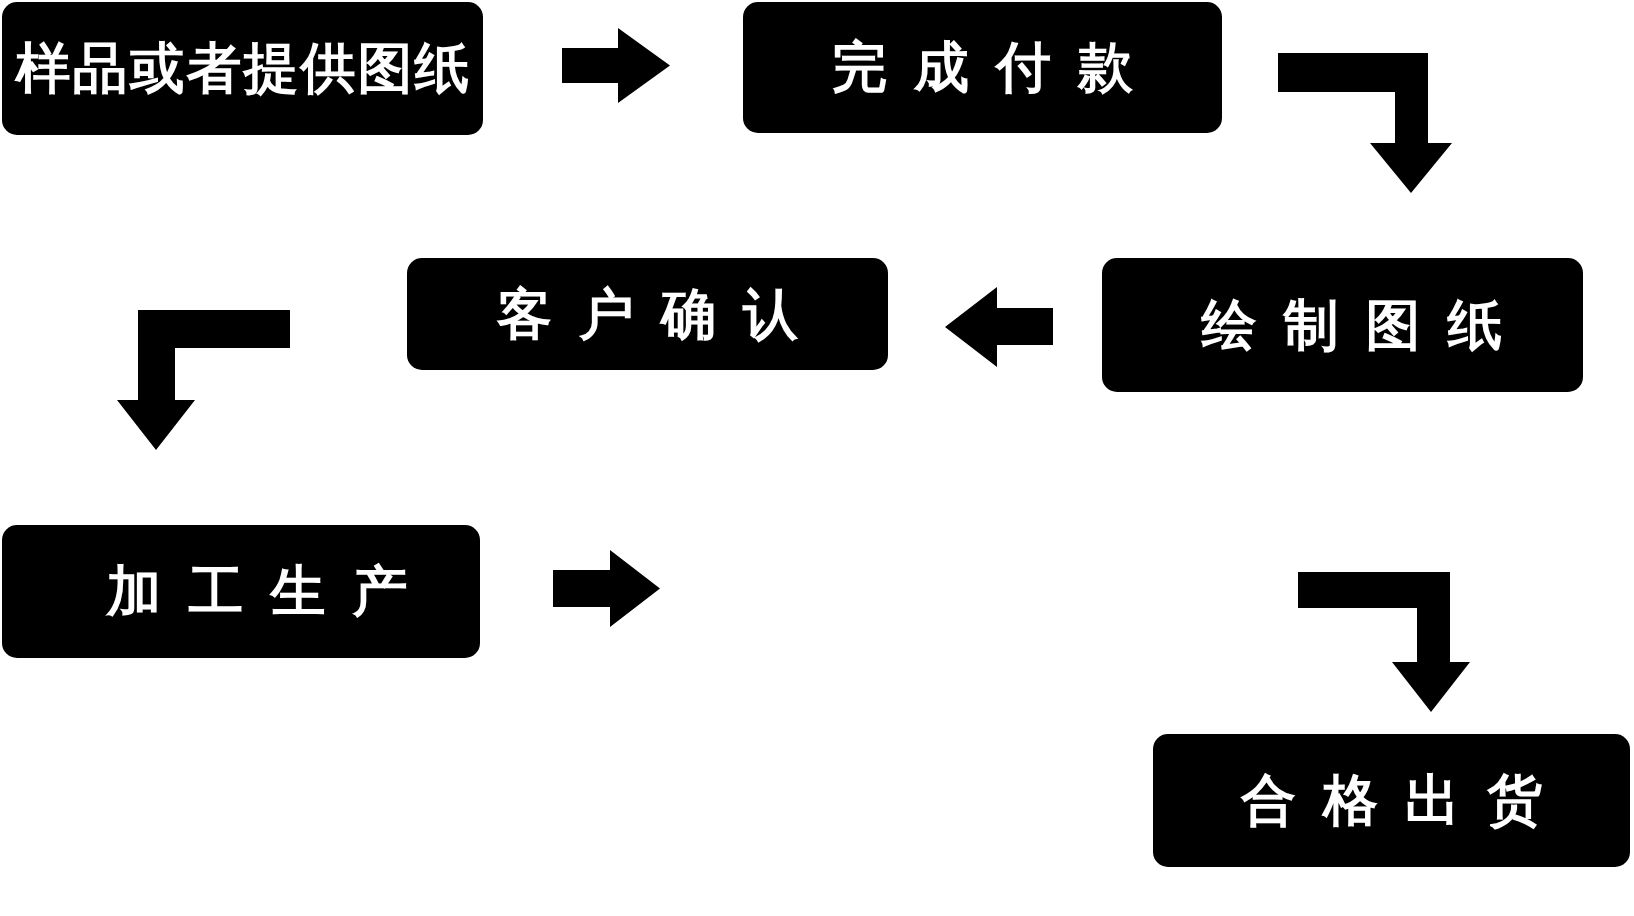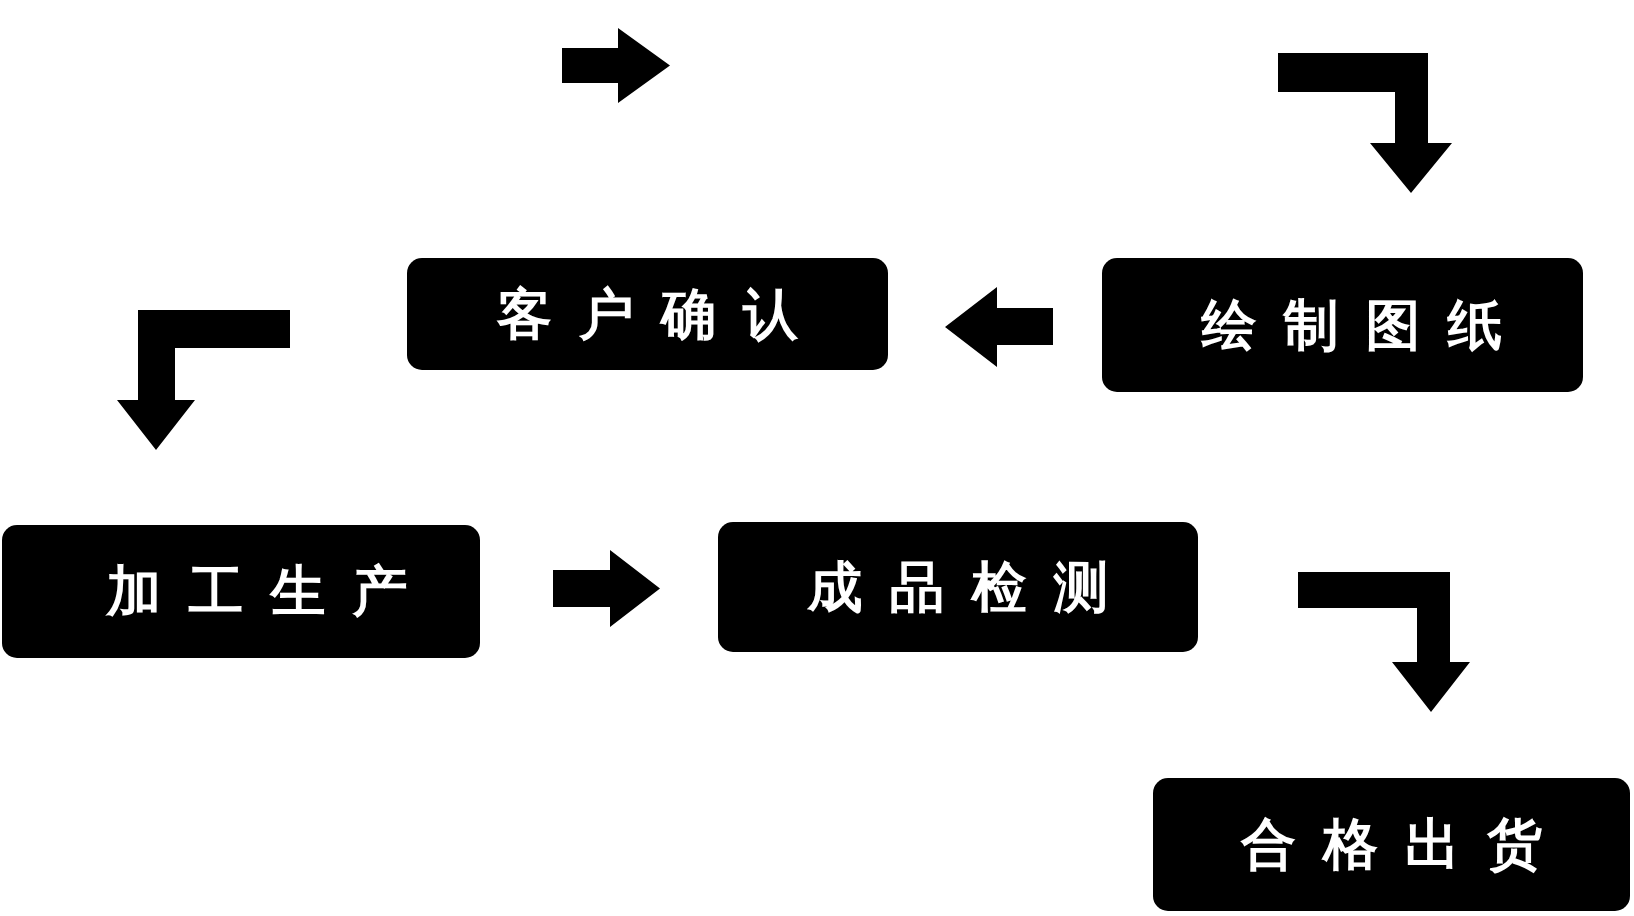--- a/index.html
+++ b/index.html
@@ -57,28 +57,31 @@
 <div id="stage">
   <svg id="arrow-layer" viewBox="0 0 1634 916" xmlns="http://www.w3.org/2000/svg">
       <polygon points="562,48 618,48 618,28 670,65.5 618,103 618,83 562,83" fill="#000000"></polygon>
       <polygon points="1278,53 1428,53 1428,143 1452,143 1411,193 1370,143 1395,143 1395,92 1278,92" fill="#000000"></polygon>
       <polygon points="1053,308 997,308 997,287 945,327 997,367 997,345 1053,345" fill="#000000"></polygon>
       <polygon points="138,310 290,310 290,348 175,348 175,400 195,400 156,450 117,400 138,400" fill="#000000"></polygon>
       <polygon points="553,570 610,570 610,550 660,588.5 610,627 610,607 553,607" fill="#000000"></polygon>
       <polygon points="1298,572 1450,572 1450,662 1470,662 1431,712 1392,662 1417,662 1417,608 1298,608" fill="#000000"></polygon>
     </svg>
 
+<div class="flow-node" style="left: 2px; top: 2px; width: 481px; height: 133px; background: rgb(0, 0, 0);">
+      <span class="dense" style="color: rgb(255, 255, 255);">样品或者提供图纸</span>
+    </div>
+    <div class="flow-node" style="left: 743px; top: 2px; width: 479px; height: 131px; background: rgb(0, 0, 0);">
+      <span class="sparse" style="color: rgb(255, 255, 255);">完成付款</span>
+    </div>
     <div class="flow-node" style="left: 407px; top: 258px; width: 481px; height: 112px; background: rgb(0, 0, 0);">
       <span class="sparse" style="color: rgb(255, 255, 255);">客户确认</span>
     </div>
     <div class="flow-node" style="left: 1102px; top: 258px; width: 481px; height: 134px; background: rgb(0, 0, 0);">
       <span class="sparse" style="color: rgb(255, 255, 255); margin-left: 19px;">绘制图纸</span>
     </div>
     <div class="flow-node" style="left: 2px; top: 525px; width: 478px; height: 133px; background: rgb(0, 0, 0); padding-left: 32px;">
       <span class="sparse" style="color: rgb(255, 255, 255);">加工生产</span>
     </div>
-    <div class="flow-node" style="left: 718px; top: 522px; width: 480px; height: 130px; background: rgb(0, 0, 0);">
-      <span class="sparse" style="color: rgb(255, 255, 255);">成品检测</span>
-    </div>
-    <div class="flow-node" style="left: 1153px; top: 778px; width: 477px; height: 133px; background: rgb(0, 0, 0);">
+    <div class="flow-node" style="left: 1153px; top: 734px; width: 477px; height: 133px; background: rgb(0, 0, 0);">
       <span class="sparse" style="color: rgb(255, 255, 255);">合格出货</span>
     </div>
   </div>
 
 </body></html>

